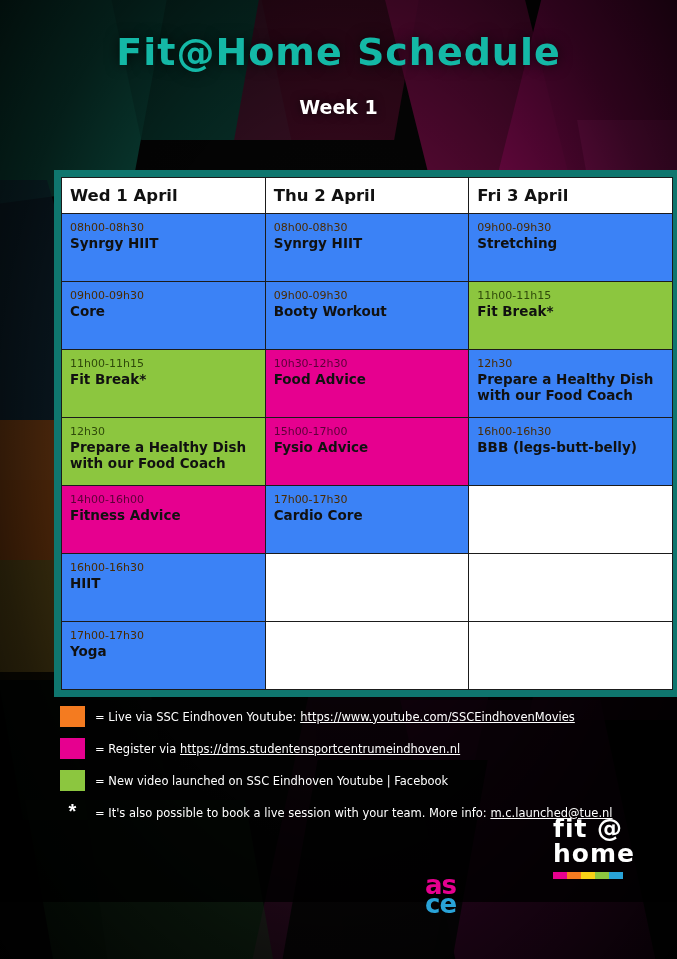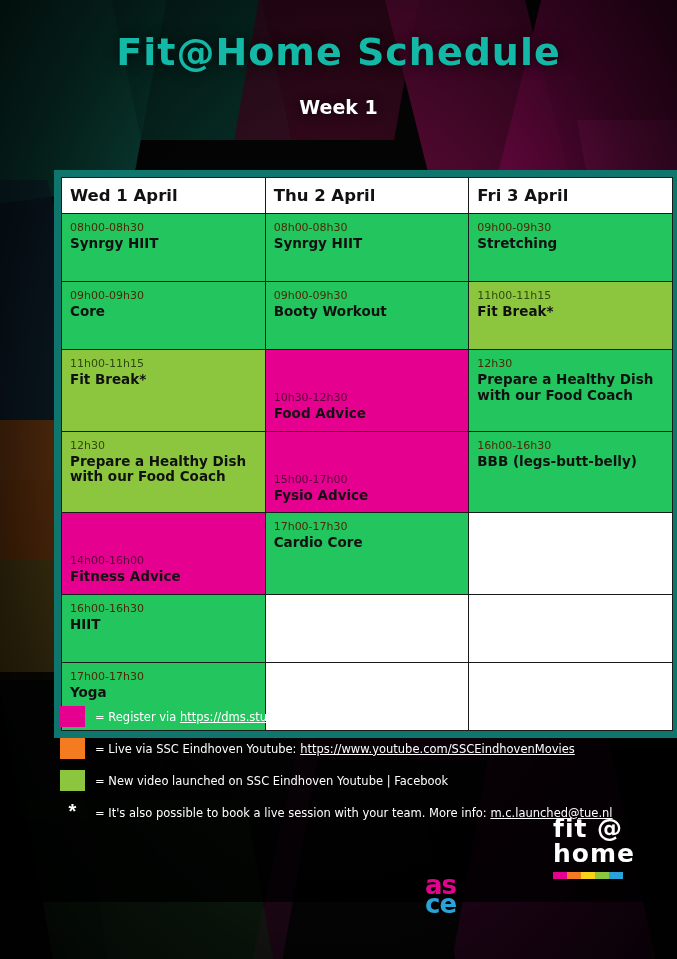--- a/index.html
+++ b/index.html
@@ -58,24 +58,24 @@
   }
   table.sched th{
     background:#ffffff;color:#111;text-align:left;
     font-size:16.5px;font-weight:bold;height:34px;
     font-family:"DejaVu Sans", sans-serif;
     padding-top:8px;padding-bottom:8px;
   }
   .cell{height:68px;}
   .cell .time{font-size:11px;line-height:13px;margin-bottom:2px;font-family:"DejaVu Sans", sans-serif;}
   .cell .act{font-size:13.5px;font-weight:bold;line-height:15.5px;font-family:"DejaVu Sans", sans-serif;}
-  .orange{background:#22c55e;color:#111;}
+  .orange{background:#3b82f6;color:#111;}
   .orange .time{color:#4a2a00;}
   .magenta{background:#e6008f;color:#111;}
-  .magenta .time{color:#5c0038;margin-top:34px;}
+  .magenta .time{color:#5c0038;}
   .green{background:#8cc63f;color:#111;}
   .green .time{color:#2f4a0a;}
   .empty{background:#ffffff;}
 
   
   .legend{position:absolute;left:60px;top:706px;width:580px;z-index:7;}
   .legend-row{display:flex;align-items:center;margin-bottom:11px;}
   .sw{width:25px;height:21px;flex:0 0 25px;margin-right:10px;}
   .sw.orange{background:#f47b20;}
   .sw.magenta{background:#e6008f;}
@@ -215,26 +215,26 @@
           </td>
           <td class="cell empty"></td>
           <td class="cell empty"></td>
         </tr>
       </tbody>
   </table>
 </div>
 
 <div class="legend">
   <div class="legend-row">
+    <span class="sw orange"></span>
+    <span class="lg-text"><span>= Live via SSC Eindhoven Youtube: </span><a class="lnk" href="#">https://www.youtube.com/SSCEindhovenMovies</a></span>
+  </div>
+  <div class="legend-row">
     <span class="sw magenta"></span>
     <span class="lg-text"><span>= Register via </span><a class="lnk" href="#">https://dms.studentensportcentrumeindhoven.nl</a></span>
-  </div>
-  <div class="legend-row">
-    <span class="sw orange"></span>
-    <span class="lg-text"><span>= Live via SSC Eindhoven Youtube: </span><a class="lnk" href="#">https://www.youtube.com/SSCEindhovenMovies</a></span>
   </div>
   <div class="legend-row">
     <span class="sw green"></span>
     <span class="lg-text">= New video launched on SSC Eindhoven Youtube | Facebook</span>
   </div>
   <div class="legend-row">
     <span class="sw star">*</span>
     <span class="lg-text"><span>= It's also possible to book a live session with your team. More info: </span><a class="lnk" href="#">m.c.launched@tue.nl</a></span>
   </div>
 </div>

